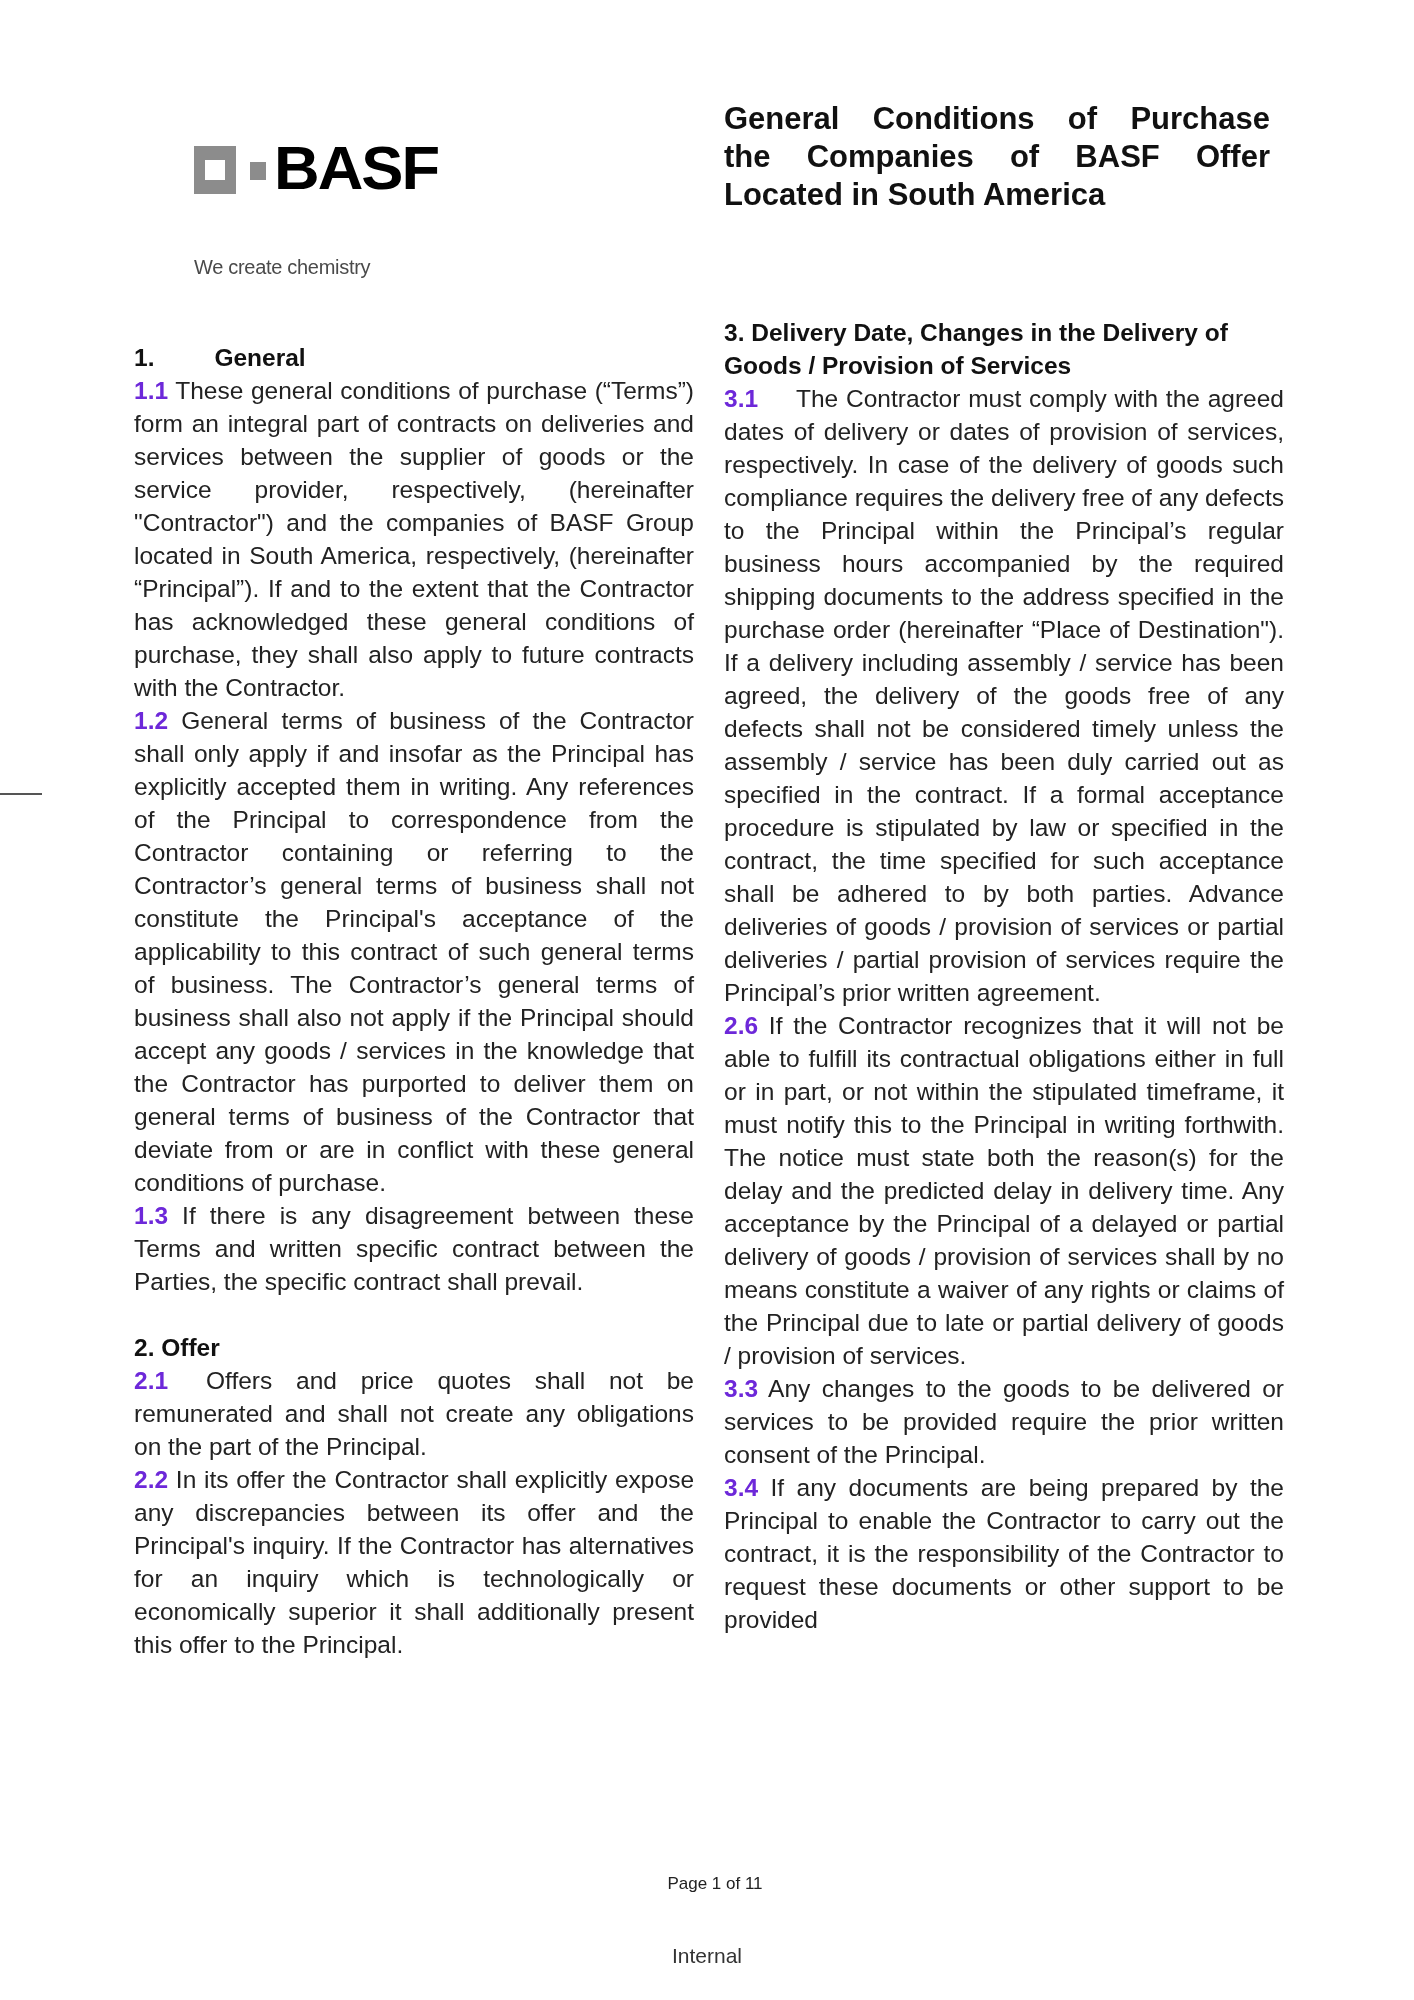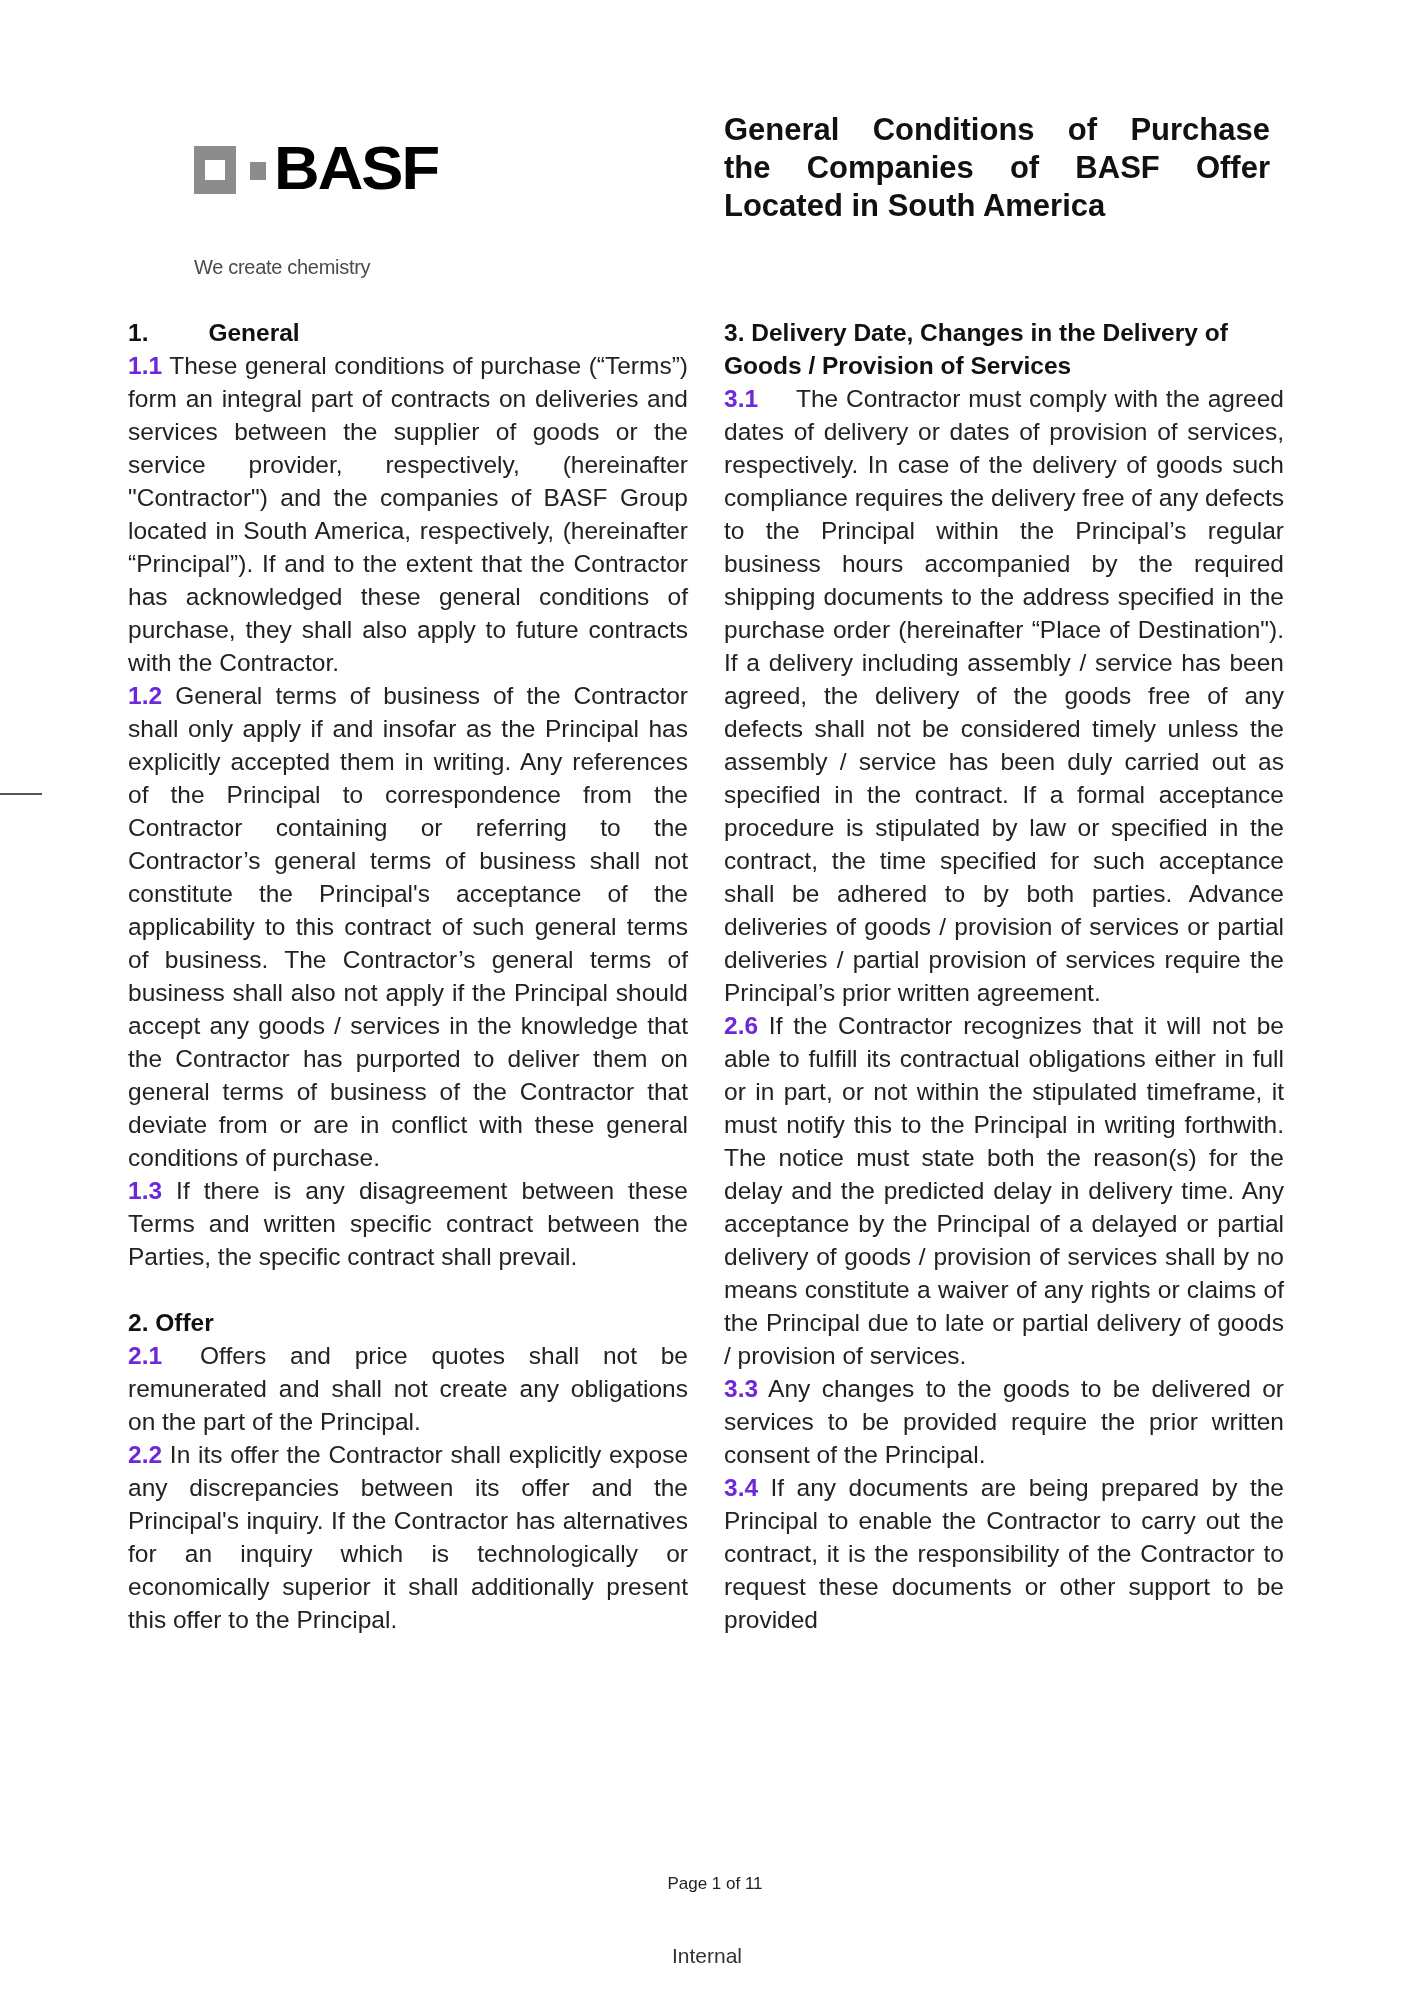--- a/index.html
+++ b/index.html
@@ -88,37 +88,36 @@
       position: absolute;
       left: 724px;
       top: 100px;
       width: 546px;
       font-weight: bold;
       font-size: 31px;
       line-height: 38px;
       color: #111111;
       text-align: justify;
       text-align-last: left;
-      margin-top: 11px;
     }
     .doc-title span { display: block; text-align: justify; text-align-last: justify; }
     .doc-title span.last { text-align-last: left; }
 
     
     .column {
       position: absolute;
       top: 316px;
       width: 560px;
       font-size: 24.5px;
       line-height: 33px;
       text-align: justify;
       color: #222222;
       hyphens: none;
     }
-    .column.left { left: 128px; }
+    .column.left { left: 134px; margin-top: 25px; }
     .column.right { left: 724px; width: 560px; }
 
     .section-heading {
       font-weight: bold;
       color: #111111;
       text-align: left;
     }
     .heading-num-gap {
       display: inline-block;
       width: 60px;

